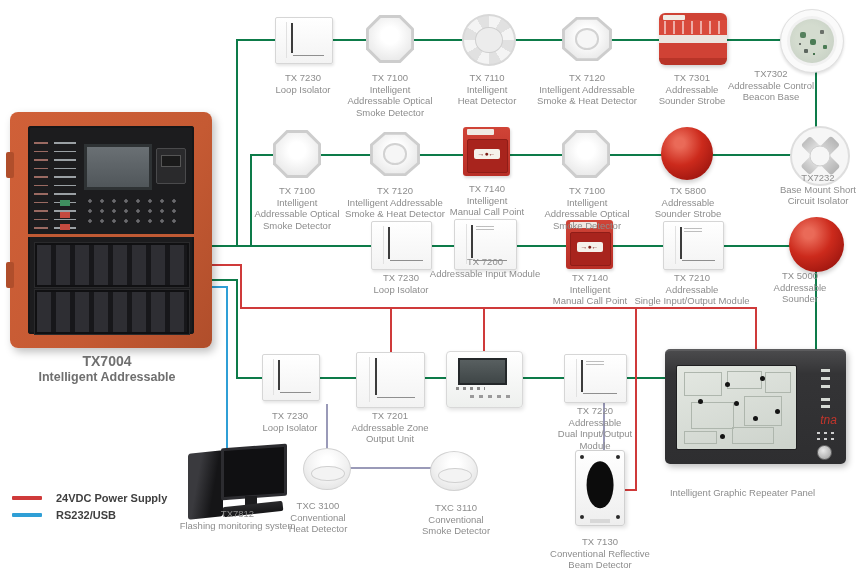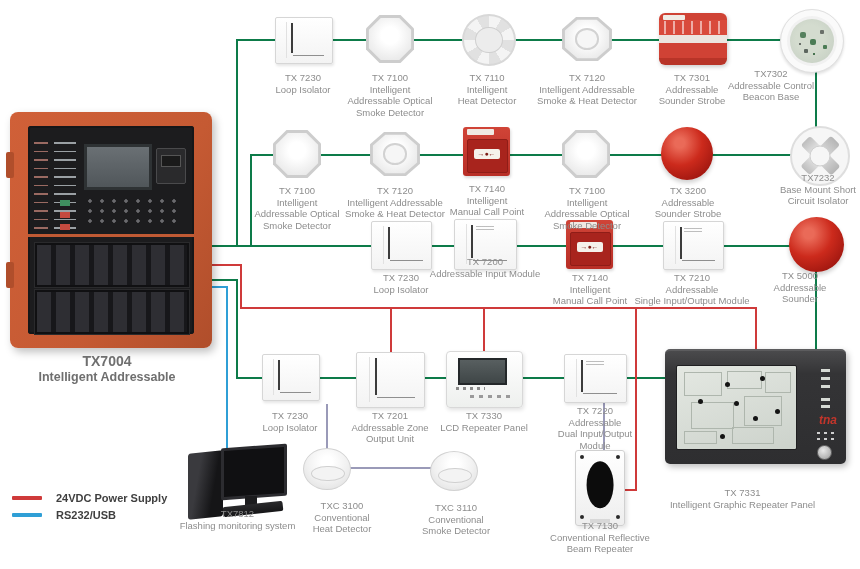--- a/index.html
+++ b/index.html
@@ -83,21 +83,21 @@
   .lcd .b2{position:absolute;left:30%;top:78%;width:58%;height:6%;
        background:repeating-linear-gradient(90deg,#9a9a9a 0 4px,transparent 4px 9px);}
   
   .gpanel{position:absolute;border-radius:5px;border-top:2px solid #5c5c5e;
        background:linear-gradient(180deg,#4a4a4c,#343436 20%,#2e2e30);box-shadow:2px 3px 6px rgba(0,0,0,.25);}
   .gpanel .map{position:absolute;left:6%;top:12%;width:66%;height:74%;border:1px solid #1f1f21;border-radius:2px;
        background:linear-gradient(160deg,#e4e8e2,#ccd2cb);}
   .gpanel .map .rm{position:absolute;border:1px solid #aeb6ad;}
   .gpanel .map .d{position:absolute;width:5px;height:5px;border-radius:50%;background:#141414;}
   .gpanel .led{position:absolute;right:9%;width:9px;height:3px;background:#d6dad4;}
-  .gpanel .logo{position:absolute;right:5%;top:55%;font-style:italic;font-weight:700;font-size:12px;color:#c2352b;}
+  .gpanel .logo{position:absolute;right:5%;top:55%;font-style:italic;font-weight:400;font-size:12px;color:#c2352b;}
   .gpanel .kp{position:absolute;right:6%;top:70%;width:20px;height:13px;
        background:radial-gradient(circle,#cfcfcf 1.2px,transparent 1.5px) 0 0/7px 6px repeat;}
   .gpanel .key{position:absolute;right:8%;top:83%;width:13px;height:13px;border-radius:50%;border:1px solid #6a6a6a;
        background:radial-gradient(circle at 40% 35%,#e8e8e8,#9a9a9a);}
   
   .beam{position:absolute;background:linear-gradient(180deg,#ffffff,#eeeeee);border:1px solid #d0d0d0;
        border-radius:3px;box-shadow:2px 2px 4px rgba(0,0,0,.12);}
   .beam .oval{position:absolute;left:50%;top:46%;transform:translate(-50%,-50%);width:56%;height:64%;
        background:#0c0c0c;border-radius:50%;}
   .beam .sc{position:absolute;width:4px;height:4px;border-radius:50%;background:#2a2a2a;}
@@ -348,21 +348,21 @@
       <div>Intelligent</div>
       <div>Manual Call Point</div>
     </div>
   <div class="lbl" style="left:532px;top:185px;width:110px">
       <div>TX 7100</div>
       <div>Intelligent</div>
       <div>Addressable Optical</div>
       <div>Smoke Detector</div>
     </div>
   <div class="lbl" style="left:638px;top:185px;width:100px">
-      <div>TX 3200</div>
+      <div>TX 5800</div>
       <div>Addressable</div>
       <div>Sounder Strobe</div>
     </div>
   <div class="lbl" style="left:763px;top:172px;width:110px">
       <div>TX7232</div>
       <div>Base Mount Short</div>
       <div>Circuit Isolator</div>
     </div>
 
   <div class="lbl" style="left:351px;top:272px;width:100px">
@@ -390,54 +390,49 @@
     </div>
 
   <div class="lbl" style="left:240px;top:410px;width:100px">
       <div>TX 7230</div>
       <div>Loop Isolator</div>
     </div>
   <div class="lbl" style="left:330px;top:410px;width:120px">
       <div>TX 7201</div>
       <div>Addressable Zone</div>
       <div>Output Unit</div>
-    </div>
-  <div class="lbl" style="left:419px;top:410px;width:130px">
-      <div>TX 7330</div>
-      <div>LCD Repeater Panel</div>
     </div>
   <div class="lbl" style="left:540px;top:405px;width:110px">
       <div>TX 7220</div>
       <div>Addressable</div>
       <div>Dual Input/Output</div>
       <div>Module</div>
     </div>
   <div class="lbl" style="left:640px;top:487px;width:205px">
-      <div>TX 7331</div>
       <div>Intelligent Graphic Repeater Panel</div>
     </div>
 
   <div class="lbl" style="left:160px;top:508px;width:155px">
       <div>TX7812</div>
       <div>Flashing monitoring system</div>
     </div>
-  <div class="lbl" style="left:292px;top:500px;width:100px">
+  <div class="lbl" style="left:268px;top:500px;width:100px">
       <div>TXC 3100</div>
       <div>Conventional</div>
       <div>Heat Detector</div>
     </div>
   <div class="lbl" style="left:401px;top:502px;width:110px">
       <div>TXC 3110</div>
       <div>Conventional</div>
       <div>Smoke Detector</div>
     </div>
-  <div class="lbl" style="left:525px;top:520px;width:150px">
+  <div class="lbl" style="left:525px;top:536px;width:150px">
       <div>TX 7130</div>
       <div>Conventional Reflective</div>
-      <div>Beam Repeater</div>
+      <div>Beam Detector</div>
     </div>
 
   <div class="legend">
     <div class="lrow">
       <span class="dash" style="background-color: rgb(207, 58, 58);"></span>
       <span class="ltext">24VDC Power Supply</span>
     </div>
     <div class="lrow">
       <span class="dash" style="background-color: rgb(47, 159, 214);"></span>
       <span class="ltext">RS232/USB</span>

